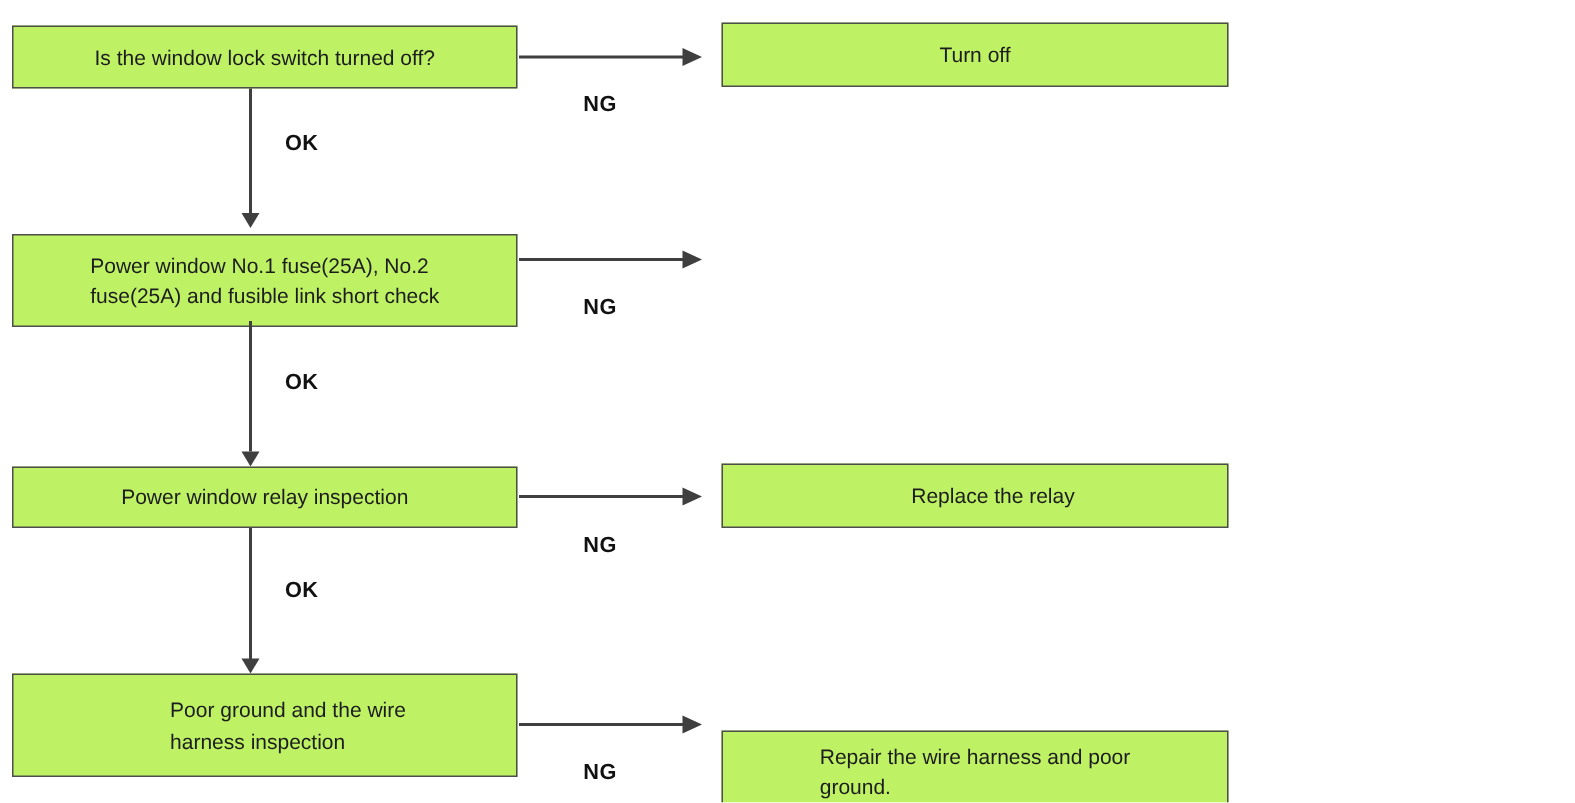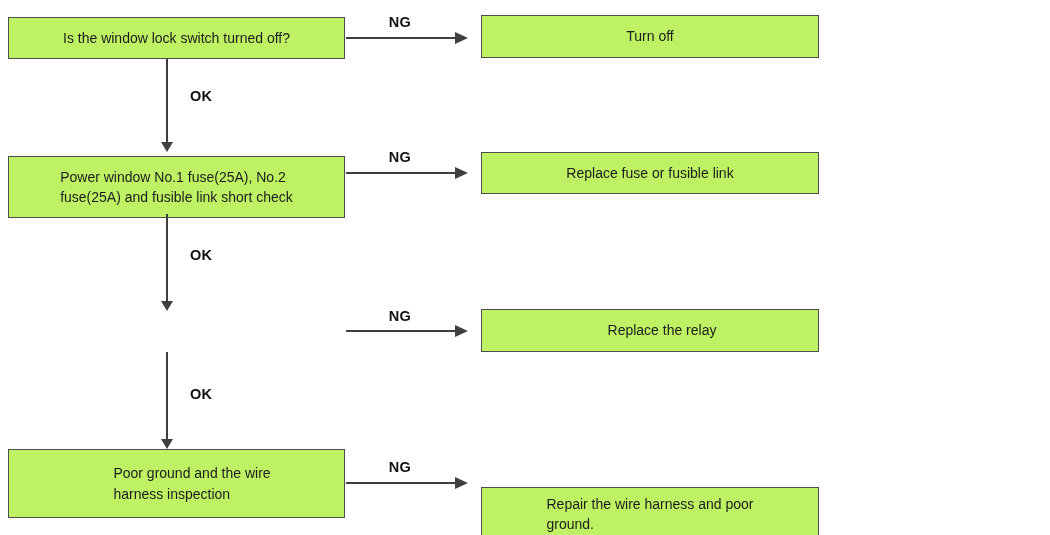--- a/index.html
+++ b/index.html
@@ -58,21 +58,21 @@
     border-left: 6px solid transparent;
     border-right: 6px solid transparent;
   }
   .edge-label {
     position: absolute;
     font-size: 14.5px;
     font-weight: bold;
     color: #111111;
     letter-spacing: 0.3px;
   }
-  .ng-label { left: 383px; width: 34px; text-align: center; }
+  .ng-label { left: 383px; width: 34px; text-align: center; margin-top: 48px; }
   .ok-label { left: 190px; }
 </style>
 </head>
 <body>
 
 <div class="canvas">
 
   <div class="box check-box" style="top:17px; height:42px;">Is the window lock switch turned off?</div>
   <div class="hline" style="top:37px;"></div>
   <div class="arrow-right" style="top:32px;"></div>
@@ -81,26 +81,26 @@
 
   <div class="vline" style="top:59px; height:84px;"></div>
   <div class="arrow-down" style="top:142px;"></div>
   <div class="edge-label ok-label" style="top:88px;">OK</div>
 
   <div class="box check-box" style="top:156px; height:62px;">Power window No.1 fuse(25A), No.2
 fuse(25A) and fusible link short check</div>
   <div class="hline" style="top:172px;"></div>
   <div class="arrow-right" style="top:167px;"></div>
   <div class="edge-label ng-label" style="top:149px;">NG</div>
-  <div class="box action-box" style="top:152px; height:42px;">Replace fuse or fusible link</div>
 
   <div class="vline" style="top:214px; height:87px;"></div>
   <div class="arrow-down" style="top:301px;"></div>
   <div class="edge-label ok-label" style="top:247px;">OK</div>
 
+  <div class="box check-box" style="top:311px; height:41px;">Power window relay inspection</div>
   <div class="hline" style="top:330px;"></div>
   <div class="arrow-right" style="top:325px;"></div>
   <div class="edge-label ng-label" style="top:308px;">NG</div>
   <div class="box action-box" style="top:309px; height:43px;padding-left:34px;">Replace the relay</div>
 
   <div class="vline" style="top:352px; height:88px;"></div>
   <div class="arrow-down" style="top:439px;"></div>
   <div class="edge-label ok-label" style="top:386px;">OK</div>
 
   <div class="box check-box" style="top:449px; height:69px;padding-left:41px;">Poor ground and the wire

